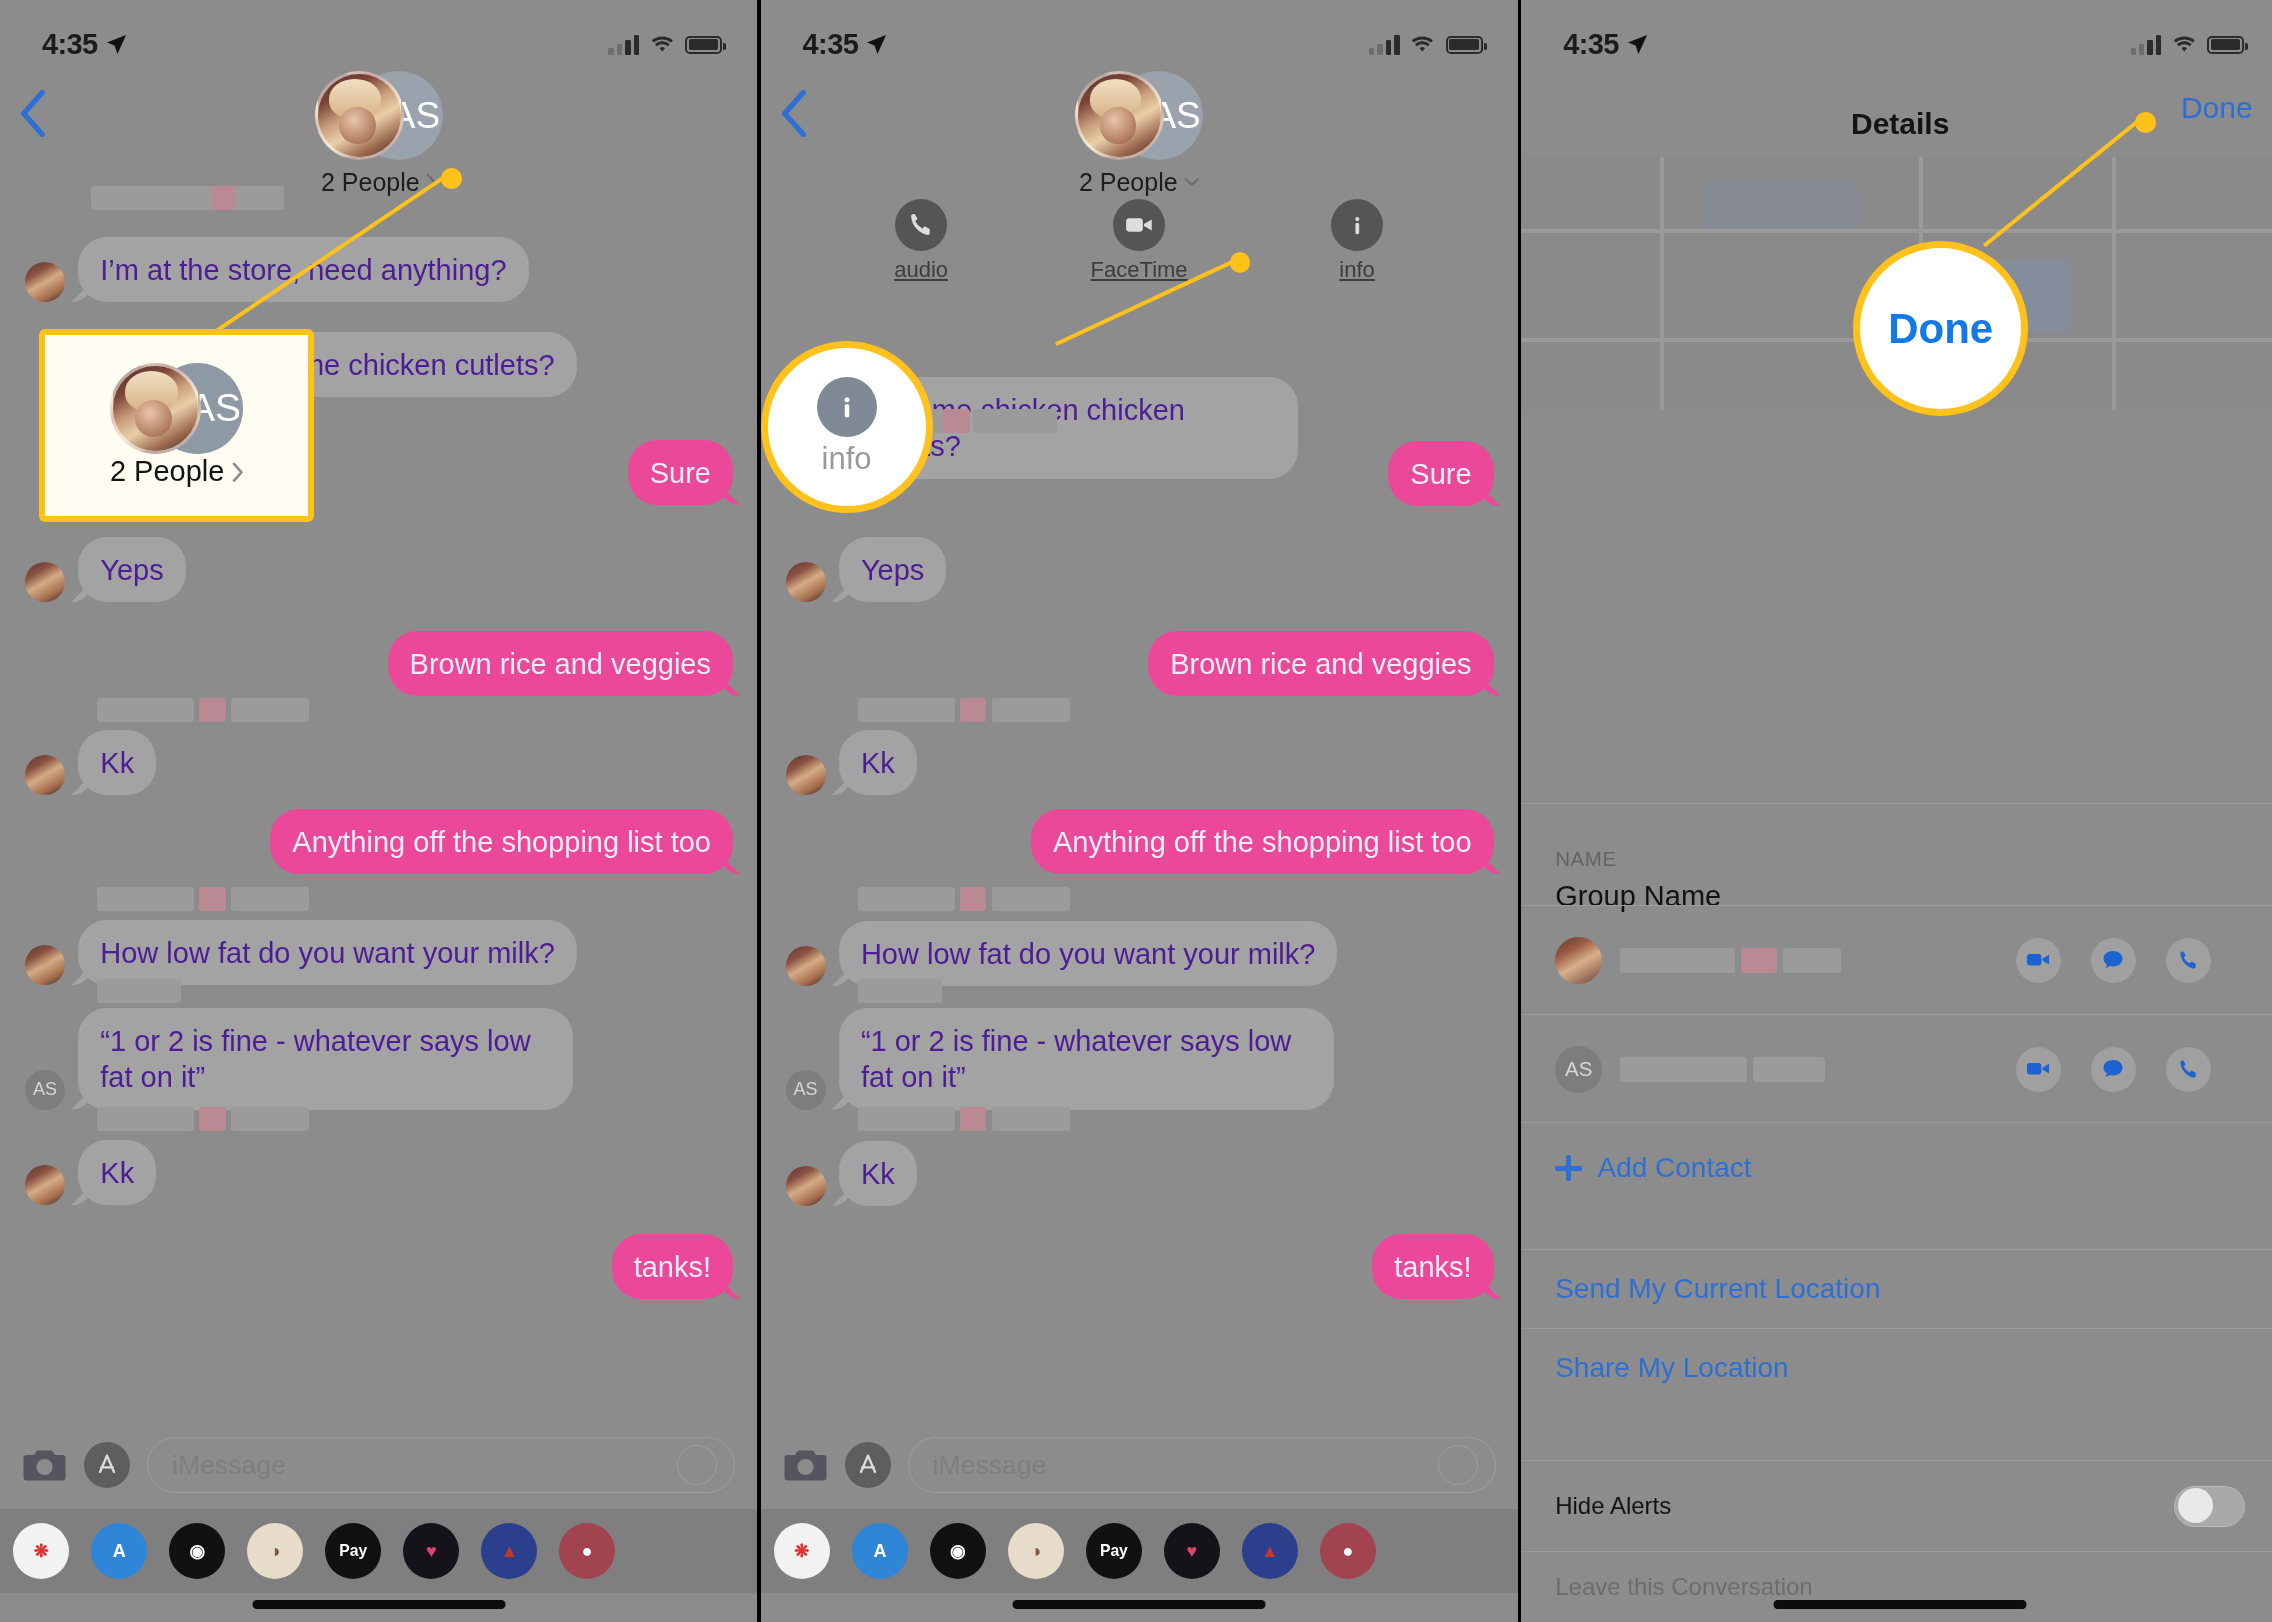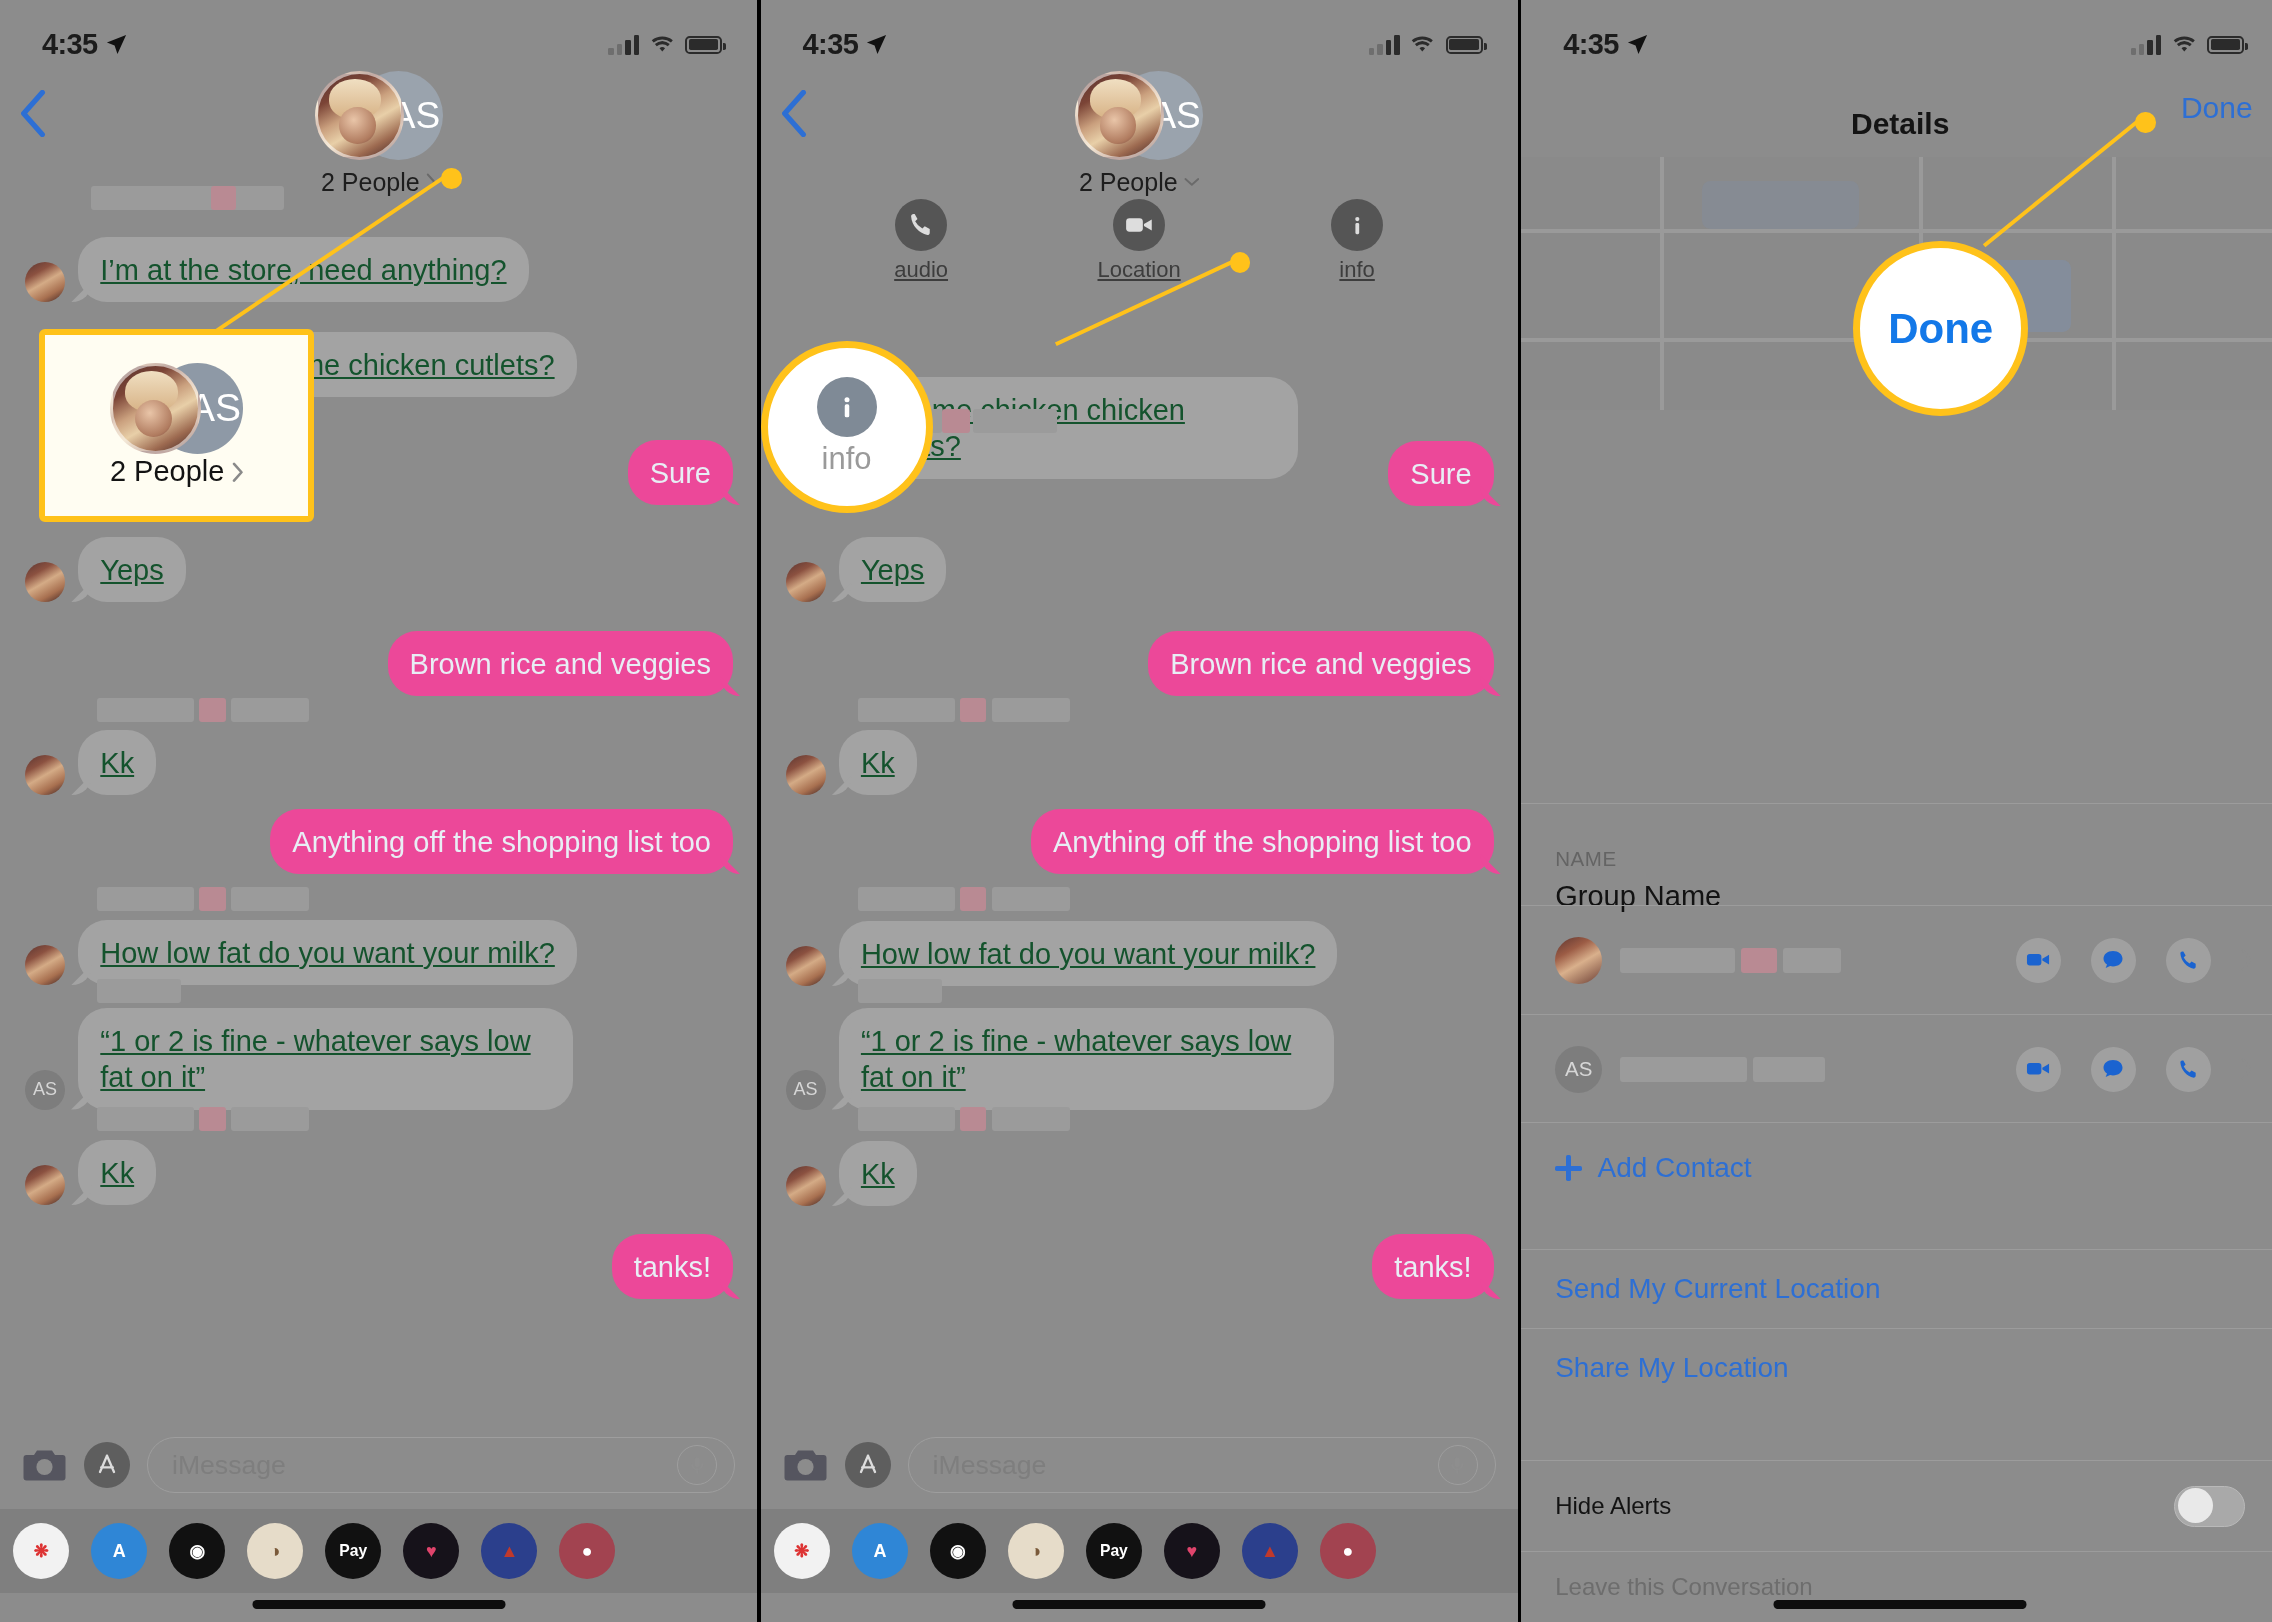--- a/index.html
+++ b/index.html
@@ -67,21 +67,21 @@
   
   .convo { position: absolute; left: 0; right: 0; top: 181px; bottom: 199px; }
   .convo.p2 { top: 296px; }
   .row { position: absolute; left: 0; right: 0; display: flex; align-items: flex-end; }
   .row.in { justify-content: flex-start; padding-left: 25px; }
   .row.out { justify-content: flex-end; padding-right: 24px; }
   .bub-av { width: 40px; height: 40px; border-radius: 50%; margin-right: 13.3px; flex: 0 0 auto; overflow: hidden;
             background: linear-gradient(150deg,#5a3430 0%,#8b5140 28%,#d4ab86 50%,#a87050 75%,#3a1f20 100%); }
   .bub-av.init { background: #7d7d7d; color: #d6d6d6; display: flex; align-items: center; justify-content: center; font-size: 18px; }
   .bub { max-width: 519px; padding: 14.5px 22px; border-radius: 29px; font-size: 29px; line-height: 1.25; position: relative; }
-  .bub.grey { background: #a3a3a3; color: #14532d; text-decoration: underline; }
+  .bub.grey { background: #a3a3a3; color: #4c1d95; }
   .bub.blue { background: #ec4899; color: #e8eef5; }
   .bub.grey::after { content:""; position:absolute; left:-7.2px; bottom:0; width:20.5px; height:20.5px; background: inherit; border-radius: 0 0 24px 0; clip-path: polygon(100% 0,100% 100%,0 100%); }
   .bub.blue::after { content:""; position:absolute; right:-7.2px; bottom:0; width:20.5px; height:20.5px; background: inherit; border-radius: 0 0 0 24px; clip-path: polygon(0 0,100% 100%,0 100%); }
   .redact { position: absolute; height: 24px; border-radius: 3px; background: #9b9b9b; }
   .redact.pink { background: #b98a93; }
 
   
   .inputbar { position: absolute; left: 0; right: 0; bottom: 115px; height: 84px; display: flex; align-items: center; padding: 0 22px; gap: 17px; }
   .icn-cam { width: 45px; height: 37px; }
   .icn-appstore { width: 46px; height: 46px; border-radius: 50%; background: #5e5e5e; display: flex; align-items: center; justify-content: center; }
@@ -351,21 +351,21 @@
         </div>
         <div class="lbl">audio</div>
       </div>
       <div class="callbtn">
         <div class="circ">
           <svg width="29" height="24" viewBox="0 0 26 18">
               <rect x="1" y="3" width="15" height="12" rx="3" fill="#ddd"></rect>
               <path d="M17 8l7-4v10l-7-4z" fill="#ddd"></path>
             </svg>
         </div>
-        <div class="lbl">Location</div>
+        <div class="lbl">FaceTime</div>
       </div>
       <div class="callbtn">
         <div class="circ">
           <svg width="26.6" height="26.6" viewBox="0 0 24 24">
               <circle cx="12" cy="6.4" r="1.9" fill="#ddd"></circle>
               <rect x="10.3" y="10" width="3.4" height="10" rx="1.2" fill="#ddd"></rect>
             </svg>
         </div>
         <div class="lbl">info</div>
       </div>

